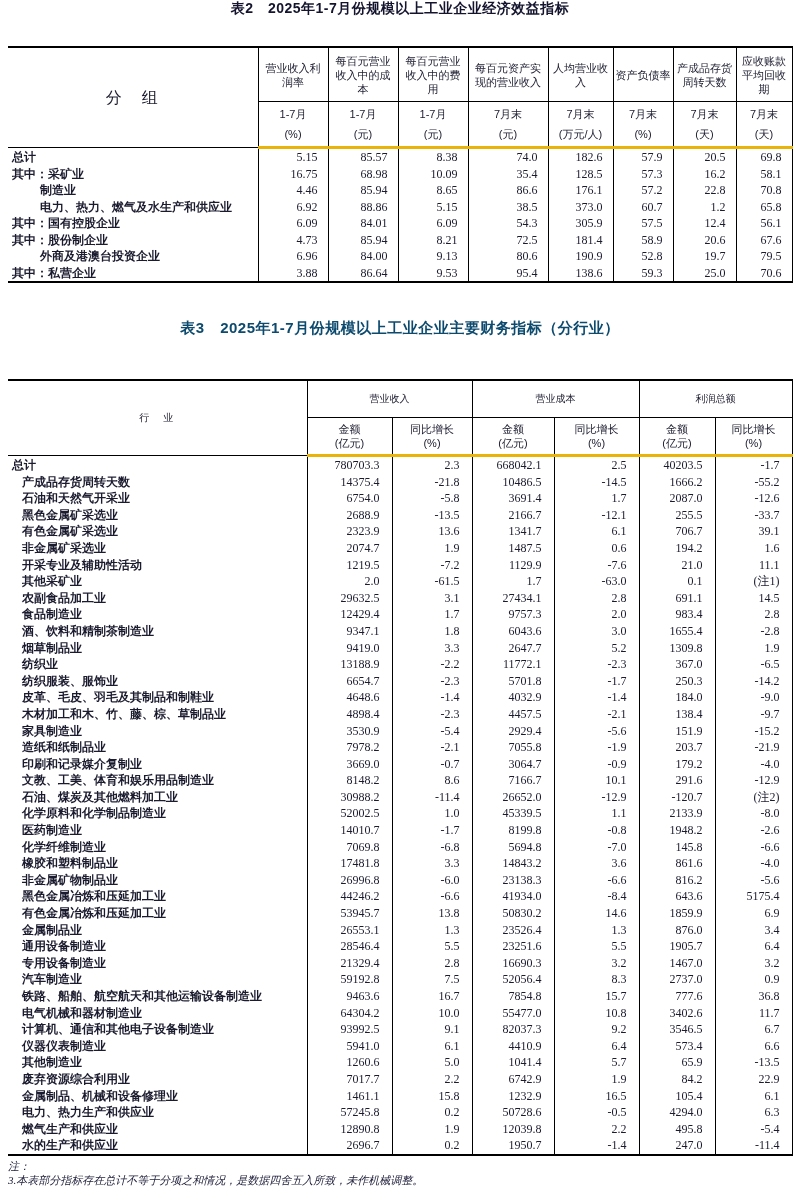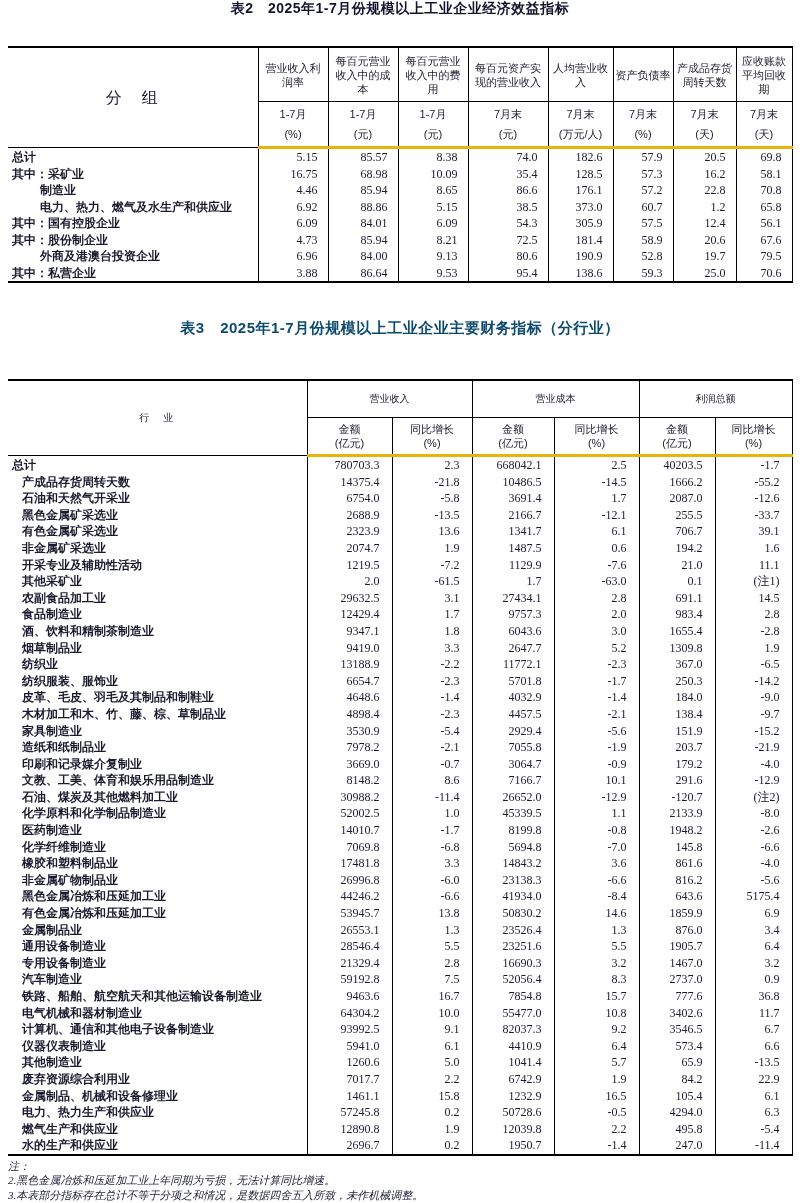--- a/index.html
+++ b/index.html
@@ -618,17 +618,16 @@
           <td class="num">1950.7</td>
           <td class="num">-1.4</td>
           <td class="num">247.0</td>
           <td class="num">-11.4</td>
         </tr>
       </tbody>
   </table>
 
   <div class="notes">
     <div>注：</div>
-    <div>2.黑色金属冶炼和压延加工业上年同期为亏损，无法计算同比增速。</div>
     <div>3.本表部分指标存在总计不等于分项之和情况，是数据四舍五入所致，未作机械调整。</div>
   </div>
 
 </div>
 
 </body></html>

